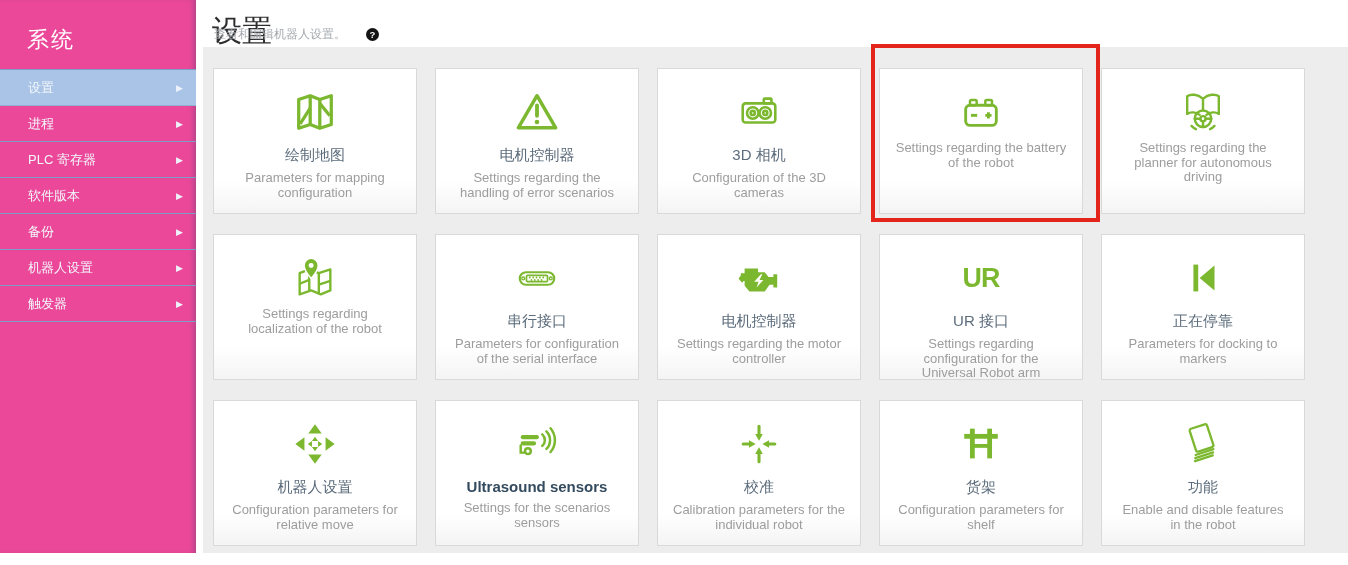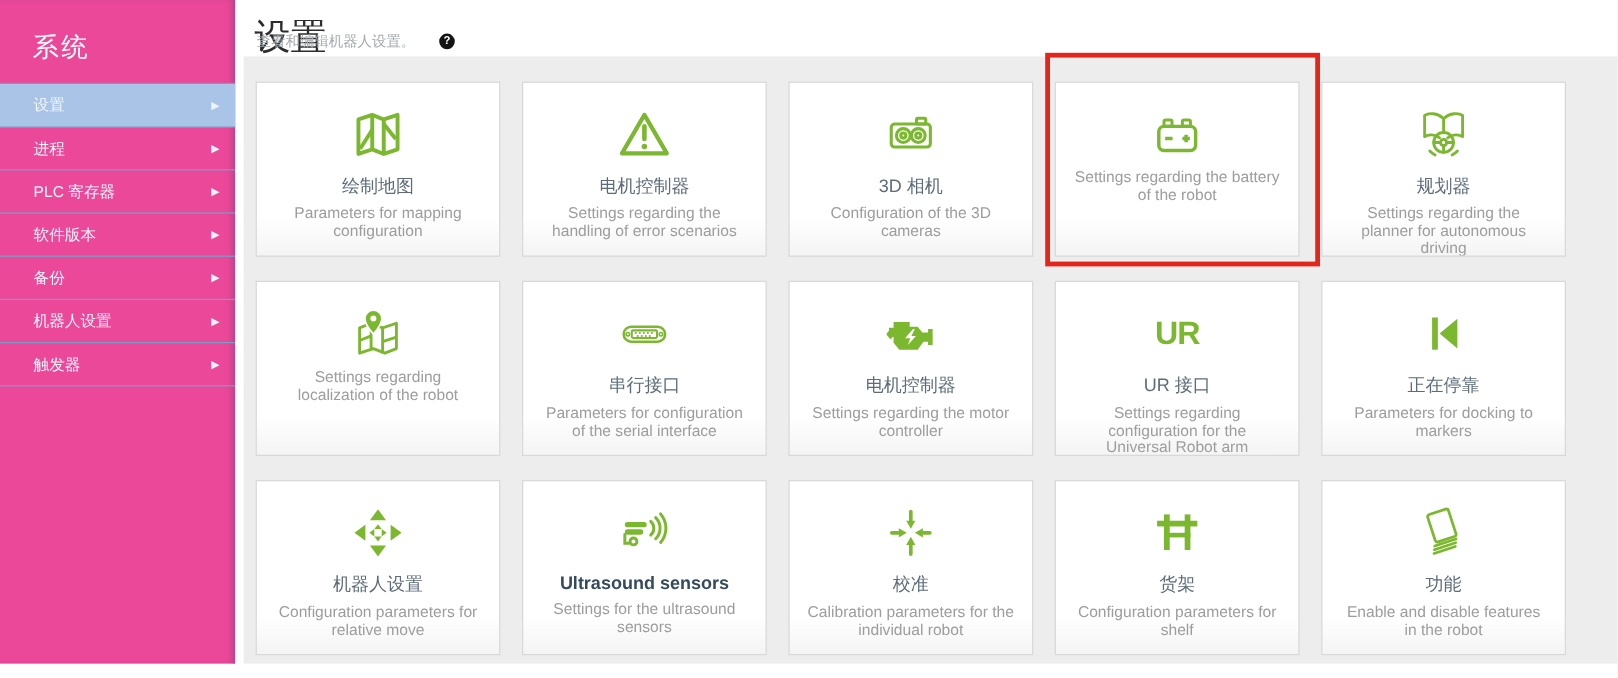--- a/index.html
+++ b/index.html
@@ -190,21 +190,20 @@
             <path d="M23 9.5 C19 5.5 11 5 7.5 7.5 V26 C11 23.5 16.5 24 20.5 27"></path>
             <path d="M25 9.5 C29 5.5 37 5 40.5 7.5 V26 C37 23.5 31.5 24 27.5 27"></path>
             <path d="M24 10 V21.5"></path>
             <circle cx="24" cy="31" r="8.6"></circle>
             <circle cx="24" cy="31" r="2.7"></circle>
             <path d="M15.4 31 h5.9 M26.7 31 h5.9 M24 33.7 V39.6"></path>
             <path d="M12 38.5 a16 16 0 0 0 4.6 3.4 M36 38.5 a16 16 0 0 1 -4.6 3.4"></path>
           </g>
         </svg>
       </div>
-    <div class="card-title">规划器</div>
     <div class="card-desc">Settings regarding the planner for autonomous driving</div>
   </div>
 
   <div class="card">
     <div class="card-icon">
         <svg viewBox="0 0 48 48">
           <g fill="none" stroke="#7cb82f" stroke-width="2.5" stroke-linejoin="round">
             <path d="M8 19 L18 15 L28 19 L40 15 V37 L30 41 L20 37 L8 41 Z"></path>
             <path d="M18 15 V37 M28 19 V41 M8 30 L18 26 M28 31 L40 27"></path>
           </g>
@@ -301,21 +300,21 @@
           <g fill="none" stroke="#7cb82f" stroke-width="2.6" stroke-linecap="round">
             <circle cx="14.5" cy="31.5" r="3"></circle>
             <path d="M7 25.5 v7.5 h3.6"></path>
             <path d="M29.5 14 a8 8 0 0 1 0 12"></path>
             <path d="M33.8 10.8 a13 13 0 0 1 0 18.4"></path>
             <path d="M38.1 7.6 a19 19 0 0 1 0 24.8"></path>
           </g>
         </svg>
       </div>
     <div class="card-title bold">Ultrasound sensors</div>
-    <div class="card-desc">Settings for the ultrasound sensors</div>
+    <div class="card-desc">Settings for the scenarios sensors</div>
   </div>
 
   <div class="card">
     <div class="card-icon">
         <svg viewBox="0 0 48 48">
           <g stroke="#7cb82f" stroke-width="3.2" fill="none" stroke-linecap="round">
             <path d="M24 5.5 V13"></path>
             <path d="M24 42.5 V35"></path>
             <path d="M7.5 24 H13"></path>
             <path d="M40.5 24 H35"></path>

